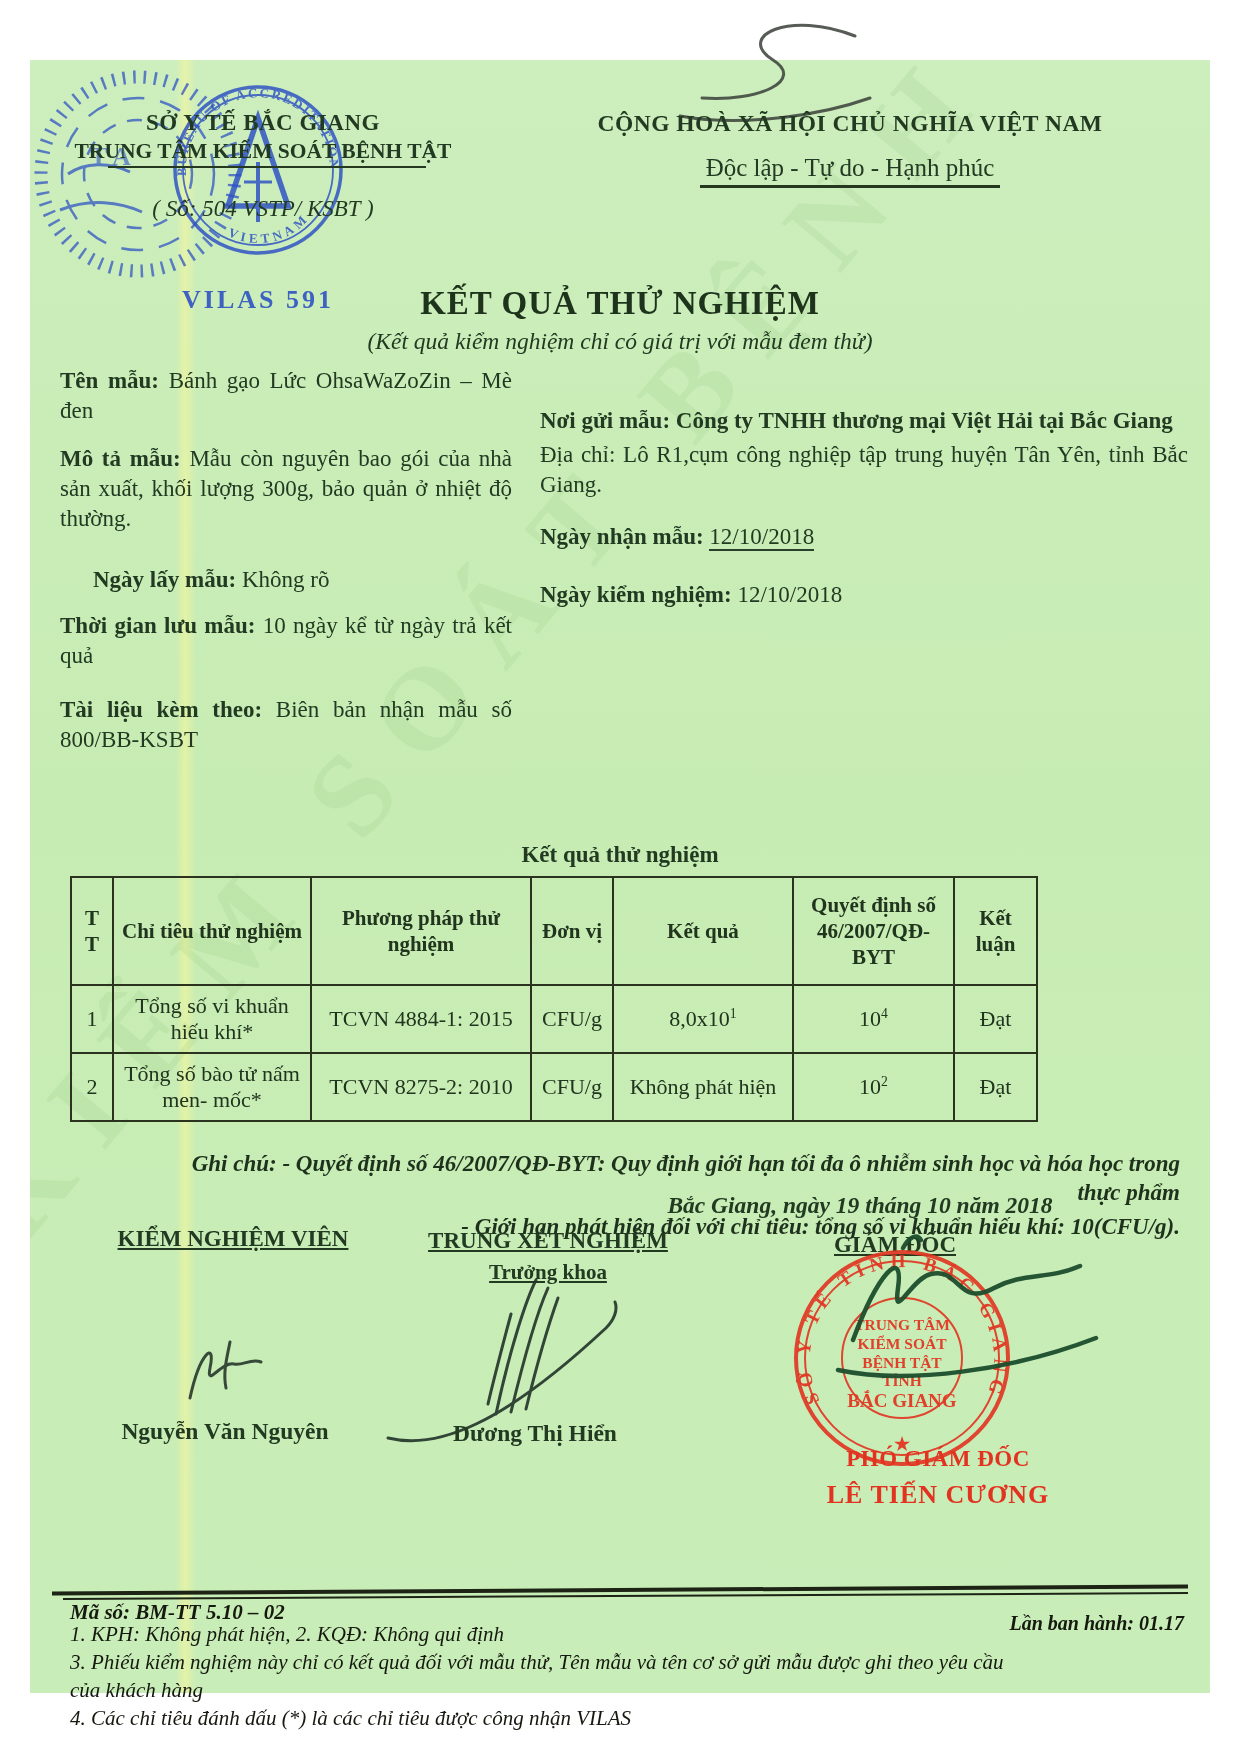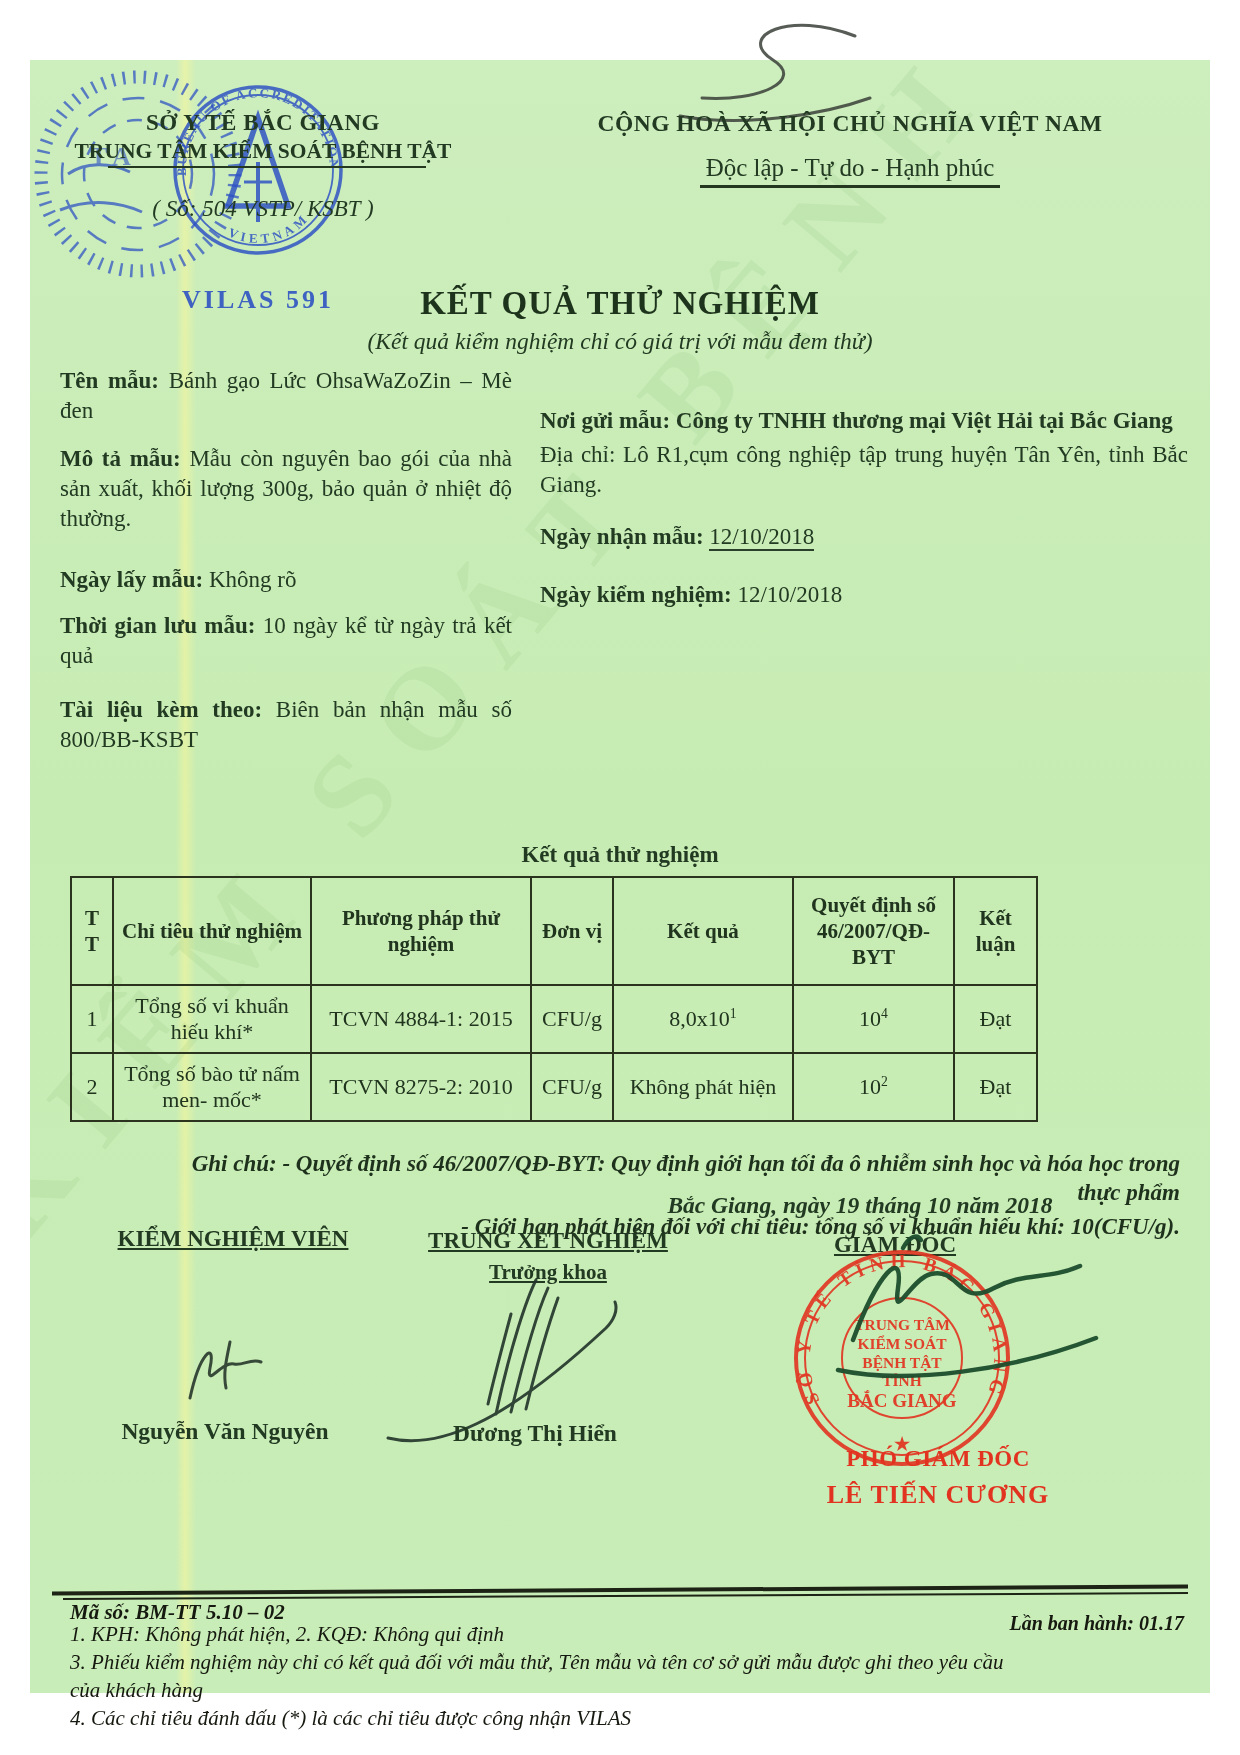--- a/index.html
+++ b/index.html
@@ -139,21 +139,21 @@
 
   <div class="abs info-col col-l">
     <div class="info-item">
       <span class="lab">Tên mẫu:</span>
       <span>Bánh gạo Lức OhsaWaZoZin – Mè đen</span>
     </div>
     <div class="info-item" style="margin-top:18px;">
       <span class="lab">Mô tả mẫu:</span>
       <span>Mẫu còn nguyên bao gói của nhà sản xuất, khối lượng 300g, bảo quản ở nhiệt độ thường.</span>
     </div>
-    <div class="info-item" style="margin-top:32px;">
+    <div class="info-item" style="margin-top:32px;margin-left:33px;">
       <span class="lab">Ngày lấy mẫu:</span>
       <span>Không rõ</span>
     </div>
     <div class="info-item" style="">
       <span class="lab">Thời gian lưu mẫu:</span>
       <span>10 ngày kể từ ngày trả kết quả</span>
     </div>
     <div class="info-item" style="margin-top:24px;">
       <span class="lab">Tài liệu kèm theo:</span>
       <span>Biên bản nhận mẫu số 800/BB-KSBT</span>

